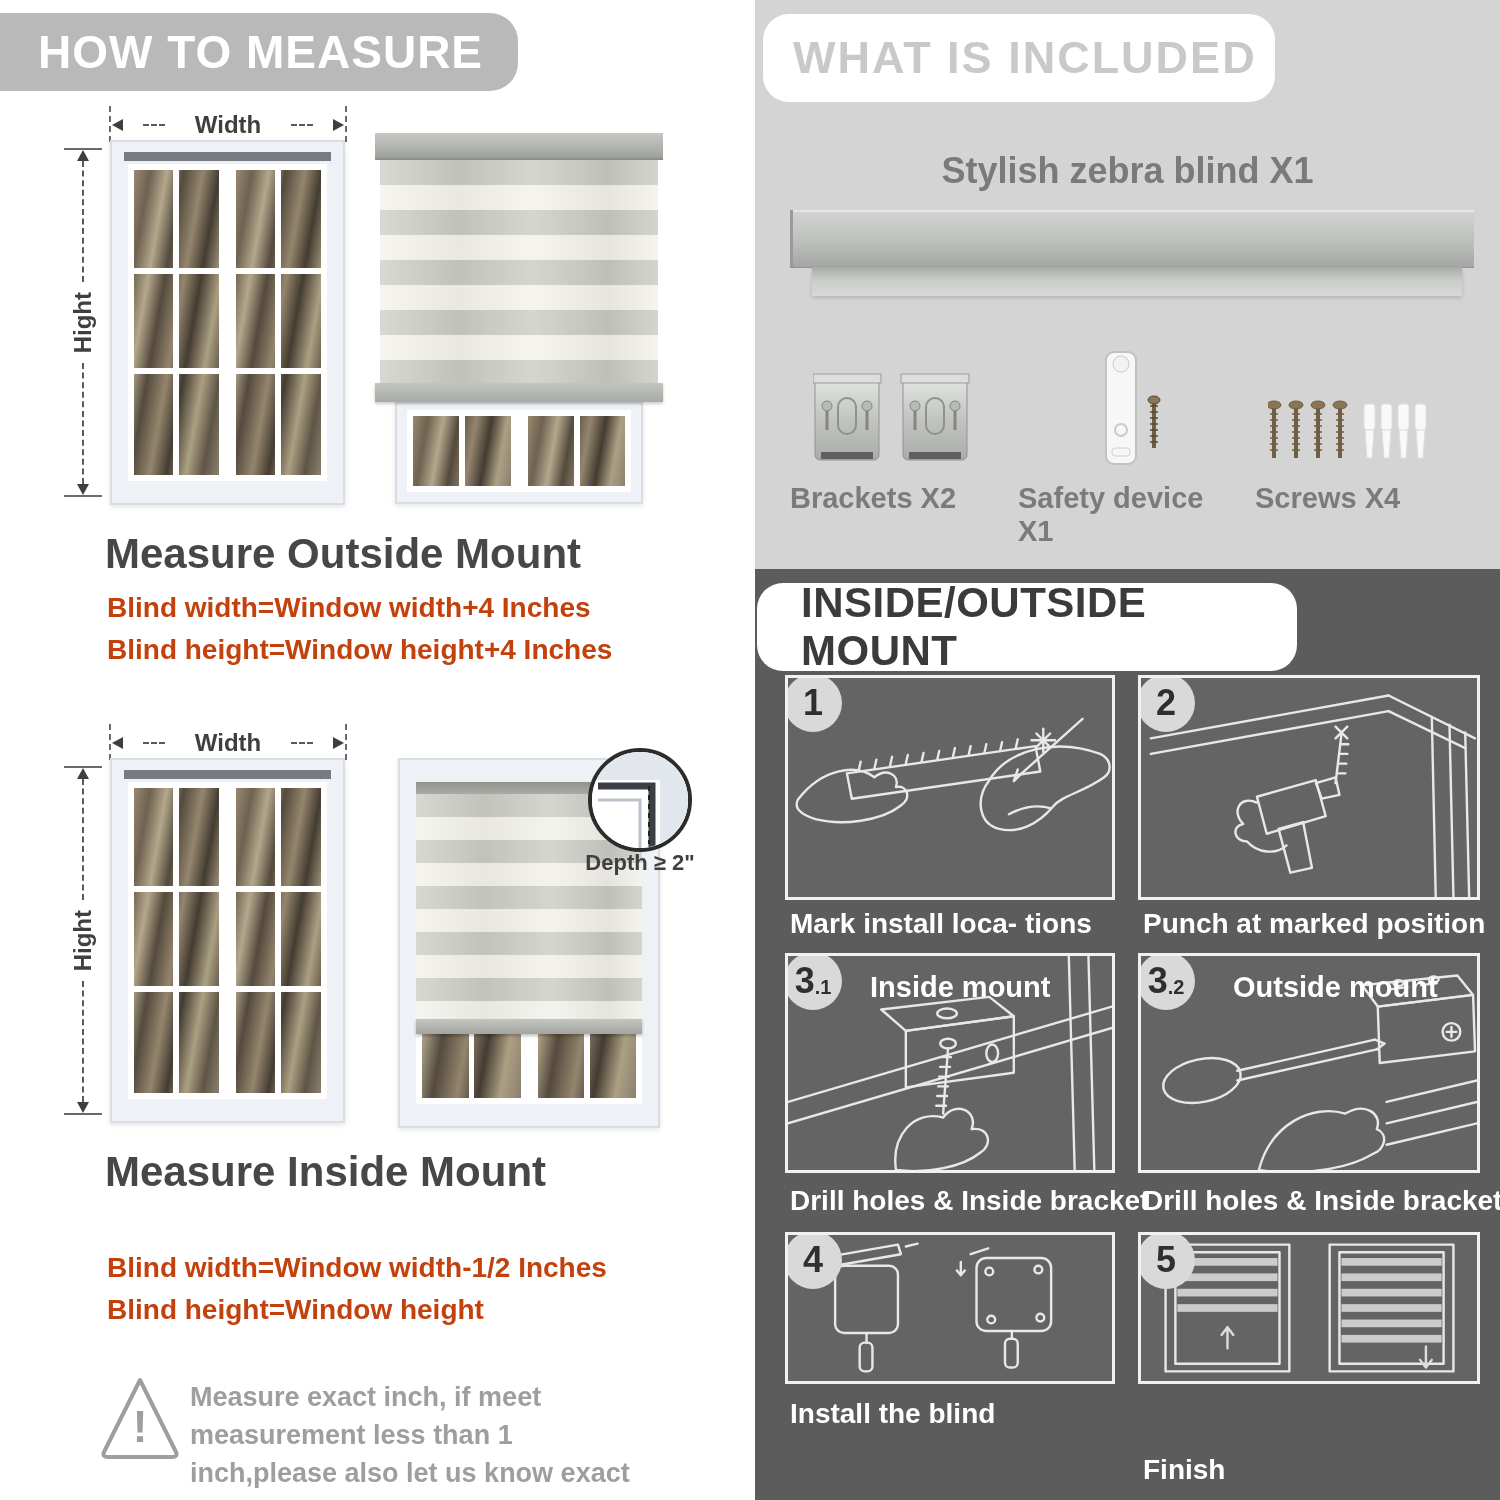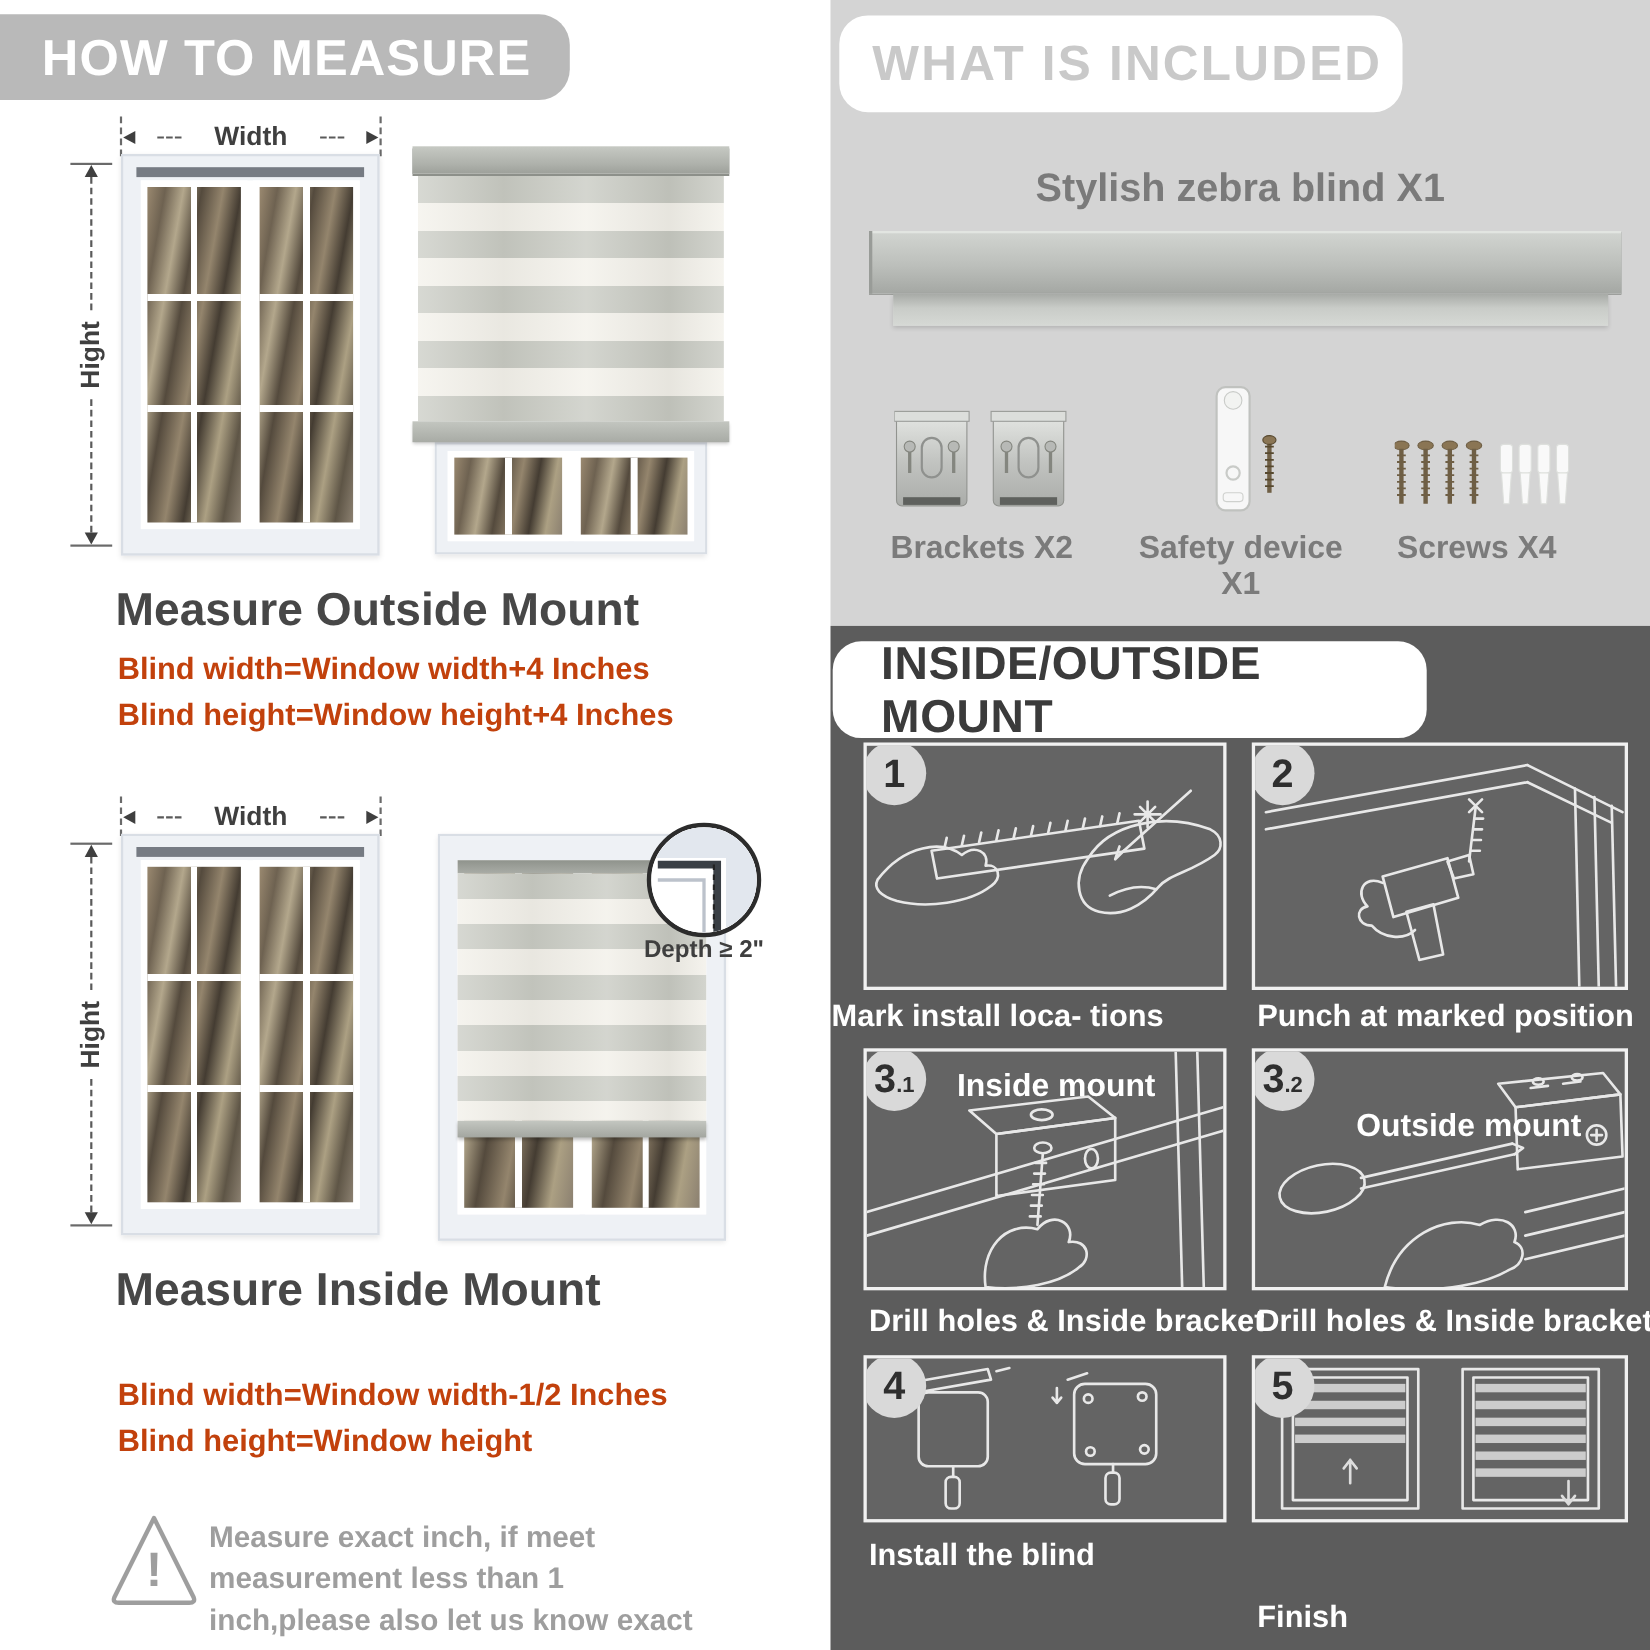--- a/index.html
+++ b/index.html
@@ -75,21 +75,21 @@
   .box-included{position:absolute;left:8px;top:14px;width:512px;height:88px;background:#fff;border-radius:26px;
       display:flex;align-items:center;padding-left:30px;box-sizing:border-box;
       font-size:45px;font-weight:bold;color:#c9c9c9;letter-spacing:2px;}
   .lbl-product{position:absolute;left:0;top:150px;width:745px;text-align:center;
       font-size:36px;font-weight:bold;color:#7a7a7a;}
   .rail-top{position:absolute;left:35px;top:210px;width:684px;height:57px;
       background:linear-gradient(180deg,#d2d5d1,#bcbfbb 55%,#a4a7a3);
       box-shadow:inset 3px 0 0 #999c98,inset 0 2px 0 #e2e5e1,0 1px 0 #8f928e;}
   .rail-bot{position:absolute;left:57px;top:267px;width:650px;height:29px;
       background:linear-gradient(180deg,#a7aaa6,#c9ccc8 45%,#d6d9d5);box-shadow:0 2px 4px rgba(0,0,0,.15);}
-  .comp-label{position:absolute;top:482px;font-size:29px;font-weight:bold;color:#7b7b7b;text-align:center;}
+  .comp-label{position:absolute;top:482px;font-size:29px;font-weight:bold;color:#7b7b7b;}
 
   .box-mount{position:absolute;left:2px;top:14px;width:540px;height:88px;background:#fff;border-radius:26px;
       display:flex;align-items:center;padding-left:44px;box-sizing:border-box;
       font-size:42px;font-weight:bold;color:#3b3b3b;letter-spacing:.5px;}
 
   .step{position:absolute;background:#646464;border:3px solid #f1f1f1;overflow:hidden;box-sizing:border-box;}
   .badge{position:absolute;left:-4px;top:-4px;width:58px;height:58px;border-radius:50%;background:#d9d9d9;
       display:flex;align-items:center;justify-content:center;color:#2f2f2f;font-weight:bold;font-size:36px;z-index:3;}
   .badge .sub{font-size:20px;margin-top:12px;}
   .steplbl{position:absolute;left:82px;top:15px;color:#ffffff;font-weight:bold;font-size:29px;z-index:3;}
@@ -328,21 +328,21 @@
       <path d="M238,98 l-8,8 l4,-12"></path>
       <path d="M253,57 l14,14 M267,57 l-14,14 M260,52 v24 M248,64 h24"></path>
       <path d="M205,105 C225,72 275,62 318,78 C330,84 330,96 322,102 C300,118 280,120 270,132 C255,150 235,160 215,155 C195,150 190,125 205,105 Z"></path>
       <path d="M225,140 C240,132 255,130 268,134"></path>
     </svg>
     <div class="badge">
         <span>1</span>
         <span class="sub"></span>
       </div>
   </div>
-  <div class="cap" style="left:756px;top:908px;text-align:center;">Mark install loca- tions</div>
+  <div class="cap" style="left:790px;top:908px;text-align:center;">Mark install loca- tions</div>
 
   <div class="step" style="left:1138px;top:675px;width:342px;height:225px;">
     <svg class="art sketch" viewBox="0 0 342 225" preserveAspectRatio="none">
       <line x1="10" y1="62" x2="252" y2="18"></line>
       <line x1="10" y1="78" x2="252" y2="34"></line>
       <line x1="252" y1="18" x2="340" y2="62"></line>
       <line x1="252" y1="34" x2="330" y2="72"></line>
       <line x1="296" y1="40" x2="300" y2="225"></line>
       <line x1="314" y1="48" x2="318" y2="225"></line>
       <line x1="330" y1="56" x2="334" y2="225"></line>
@@ -399,21 +399,21 @@
       <ellipse cx="62" cy="128" rx="40" ry="22" transform="rotate(-12 62 128)"></ellipse>
       <line x1="250" y1="150" x2="342" y2="128"></line>
       <line x1="250" y1="172" x2="342" y2="150"></line>
       <line x1="250" y1="194" x2="342" y2="172"></line>
       <path d="M120,220 C132,172 175,152 208,162 C228,150 246,162 240,178 C252,183 249,199 235,204 C208,220 160,226 120,220 Z"></path>
     </svg>
     <div class="badge">
         <span>3</span>
         <span class="sub">.2</span>
       </div>
-    <div class="steplbl" style="left:92px;margin-top:37px;">Outside mount</div>
+    <div class="steplbl" style="left:92px;">Outside mount</div>
   </div>
   <div class="cap" style="left:1143px;top:1185px;">Drill holes &amp;  Inside bracket</div>
 
   <div class="step" style="left:785px;top:1232px;width:330px;height:152px;">
     <svg class="art sketch" viewBox="0 0 330 152" preserveAspectRatio="none">
       <polygon points="45,22 112,10 115,20 48,32"></polygon>
       <path d="M120,12 l12,-3"></path>
       <rect x="48" y="32" width="64" height="70" rx="9"></rect>
       <line x1="80" y1="102" x2="80" y2="112"></line>
       <rect x="73" y="112" width="13" height="30" rx="5"></rect>

